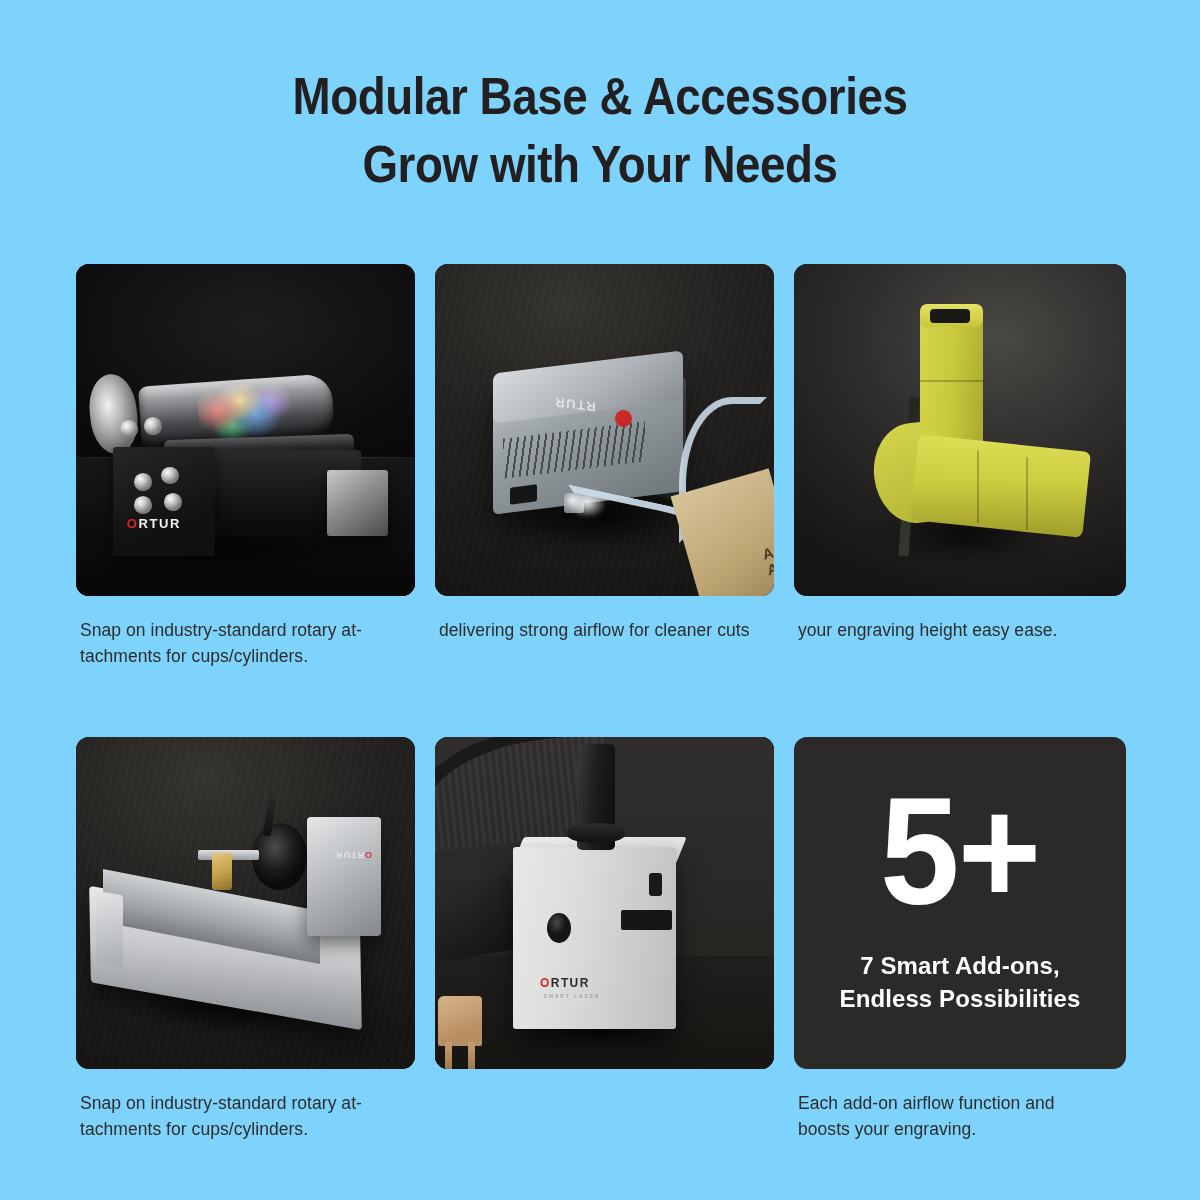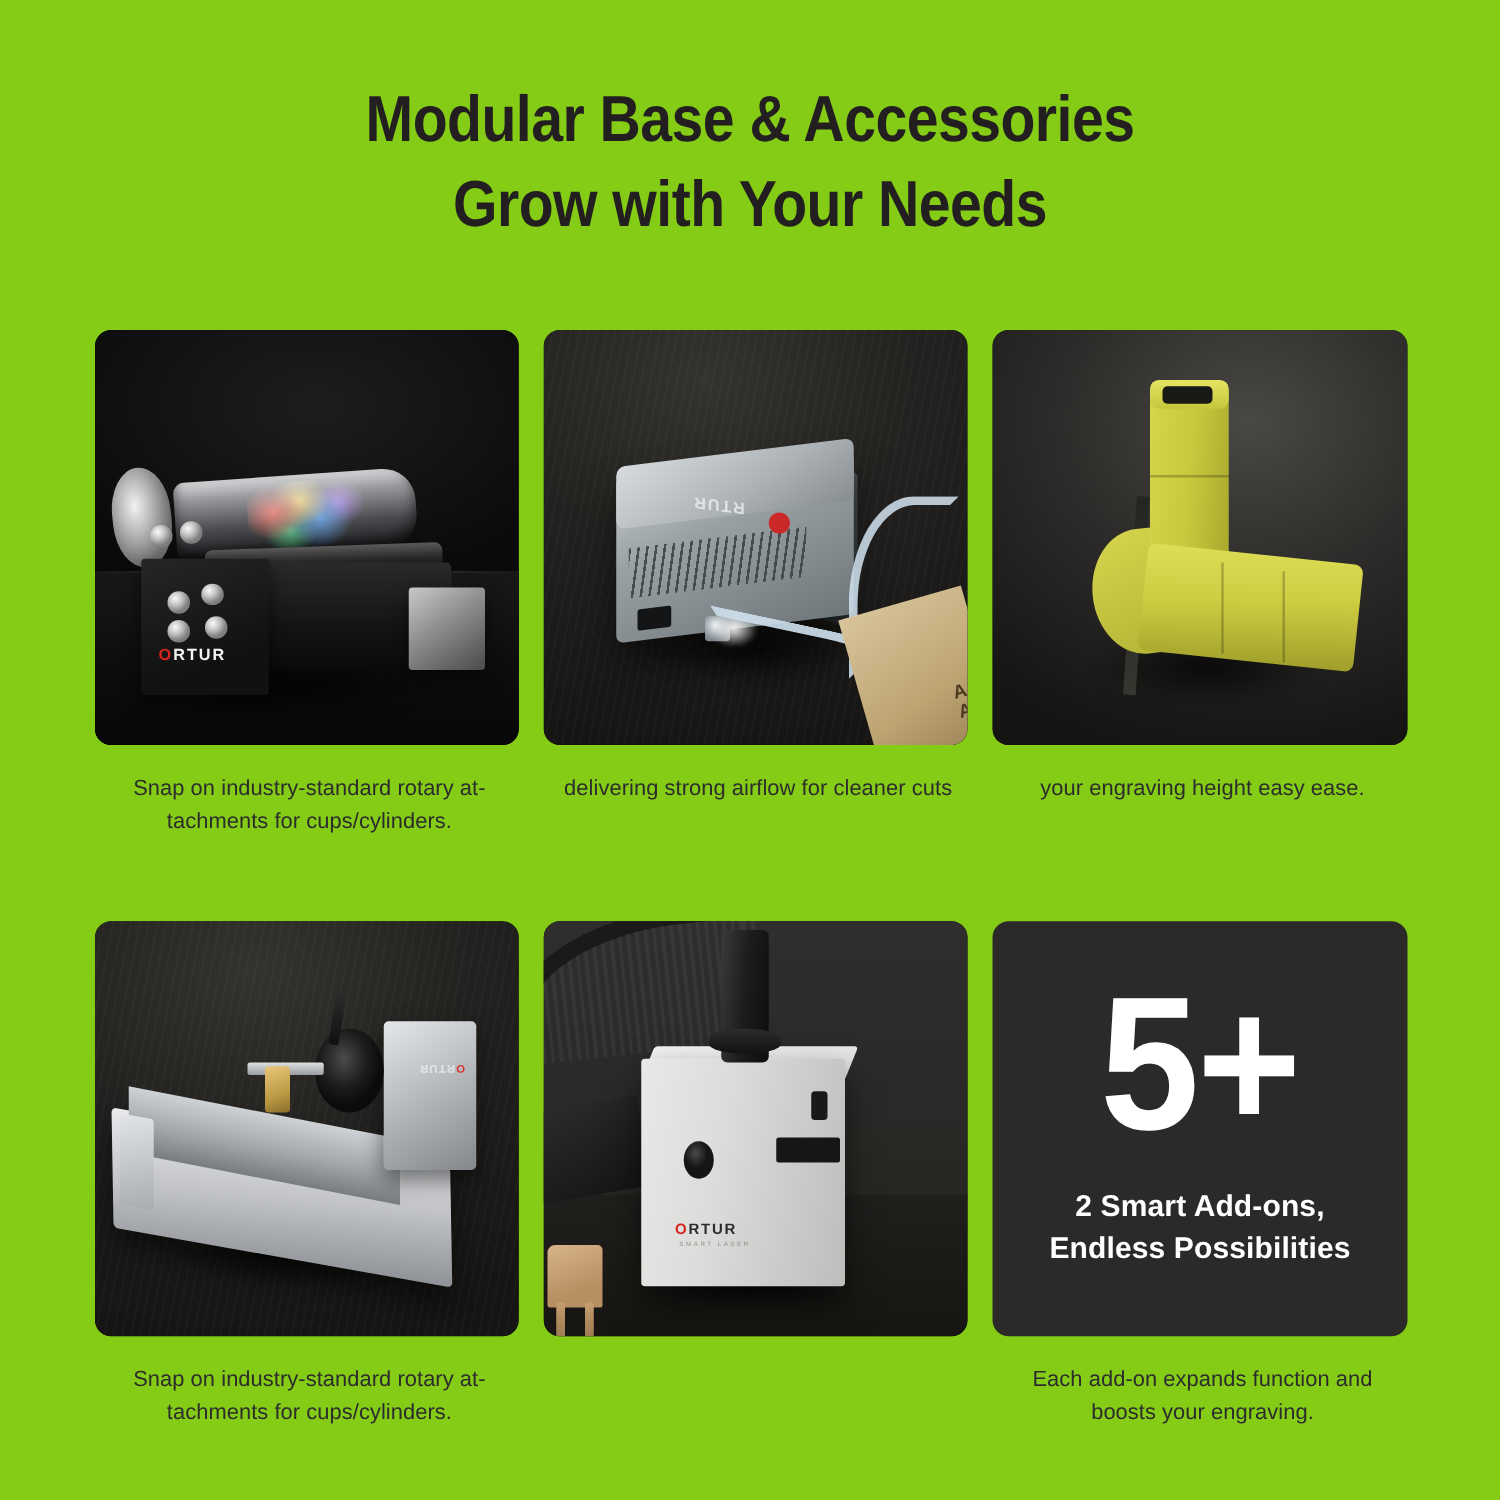--- a/index.html
+++ b/index.html
@@ -9,21 +9,21 @@
     height: 1200px;
     background: #ffffff;
     font-family: "Liberation Sans", sans-serif;
     overflow: hidden;
   }
 
   .page {
     width: 1200px;
     height: 1200px;
     position: relative;
-    background: #84cc16;
+    background: #7dd3fc;
   }
 
   
   .headline {
     position: absolute;
     top: 62px;
     left: 0;
     width: 1200px;
     text-align: center;
     color: #231f20;
@@ -62,21 +62,21 @@
 
   .caption {
     margin-top: 21px;
     padding-left: 4px;
     font-size: 17.5px;
     line-height: 26px;
     color: #2c2c2c;
     font-weight: 400;
     letter-spacing: 0.05px;
   }
-  .caption .cl { display: block; white-space: nowrap; text-align: center; }
+  .caption .cl { display: block; white-space: nowrap; }
 
   
   .statcard {
     width: 100%;
     height: 332px;
     border-radius: 13px;
     background: #2b2a29;
     display: flex;
     flex-direction: column;
     align-items: center;
@@ -573,24 +573,24 @@
         </div>
       </div>
       <div class="caption">
       </div>
     </div>
 
     <div class="cell row2">
       <div class="statcard">
         <div class="stat-number">5+</div>
         <div class="stat-sub">
-          <span class="sl">2 Smart Add-ons,</span>
+          <span class="sl">7 Smart Add-ons,</span>
           <span class="sl">Endless Possibilities</span>
         </div>
       </div>
       <div class="caption">
-        <span class="cl">Each add-on expands function and</span>
+        <span class="cl">Each add-on airflow function and</span>
         <span class="cl">boosts your engraving.</span>
       </div>
     </div>
 
   </div>
 </div>
 
 </body></html>

